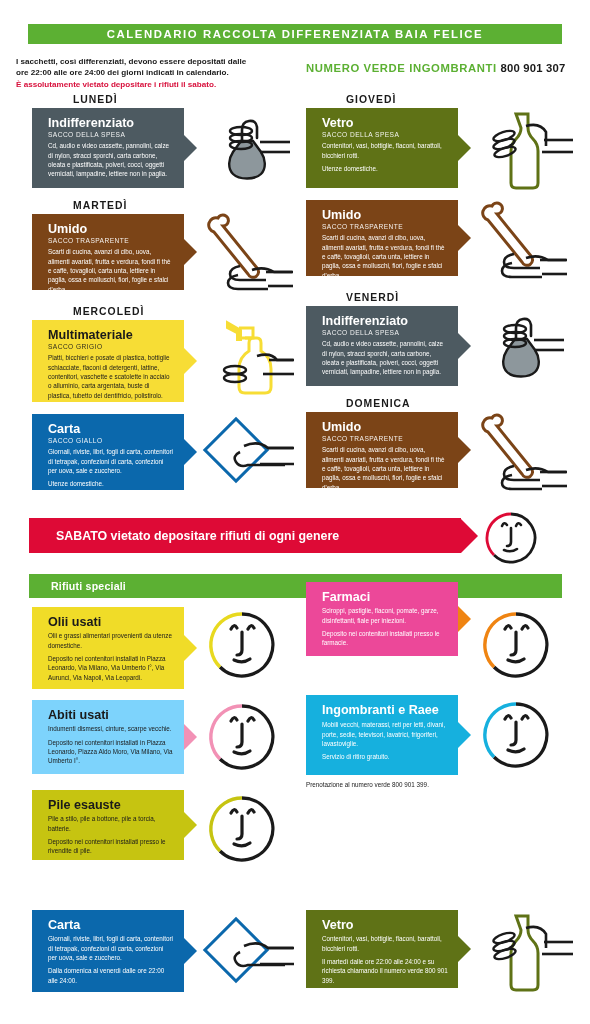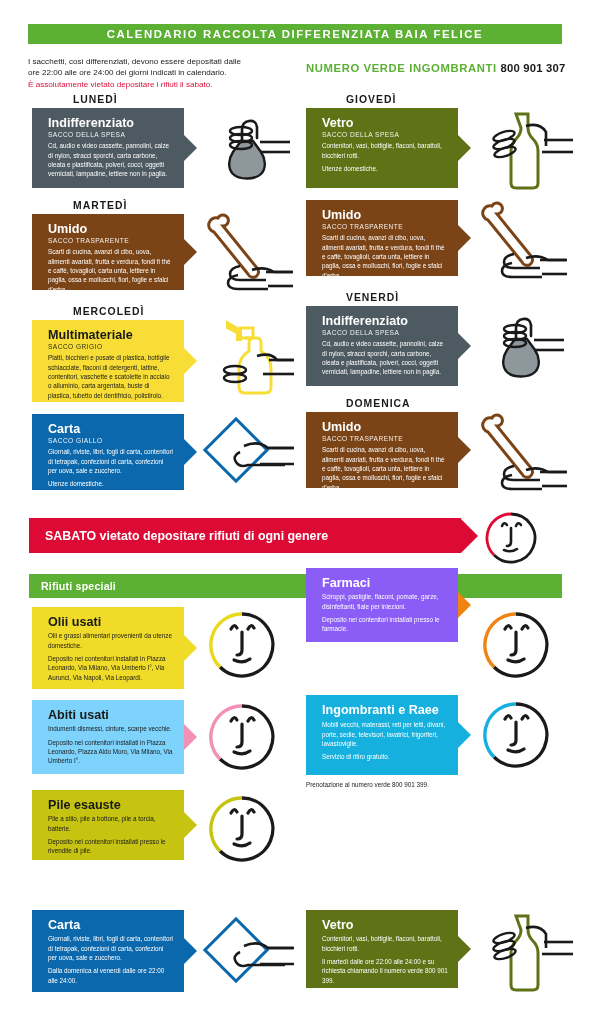--- a/index.html
+++ b/index.html
@@ -29,24 +29,24 @@
     font-size: 11.4px;
     font-weight: bold;
     letter-spacing: 1.55px;
     display: flex;
     align-items: center;
     justify-content: center;
     text-align: center;
   }
   .intro {
     position: absolute;
-    left: 28px; top: 56px;
+    left: 16px; top: 56px;
     width: 280px;
     font-size: 8.1px;
-    font-weight: normal;
+    font-weight: bold;
     line-height: 1.42;
     color: #1a1a1a;
   }
   .intro .warn { color: #d8103c; }
   .green-num {
     position: absolute;
     left: 306px; top: 62px;
     width: 262px;
     font-size: 11.3px;
     font-weight: bold;
@@ -104,40 +104,40 @@
     position: absolute;
     display: block;
   }
 
   
   .banner {
     position: absolute;
     color: #ffffff;
     display: flex;
     align-items: center;
-    padding-left: 16px;
+    padding-left: 27px;
     font-weight: bold;
   }
   .banner .notch {
     position: absolute;
     right: -17px; top: 50%;
     transform: translateY(-50%);
     width: 0; height: 0;
     border-top: 17px solid transparent;
     border-bottom: 17px solid transparent;
     border-left: 17px solid currentColor;
   }
   .sec-head {
     position: absolute;
     background: #5cb033;
     color: #fff;
     font-size: 10.6px;
     font-weight: bold;
     display: flex; align-items: center;
-    padding-left: 12px;
+    padding-left: 22px;
     letter-spacing: .2px;
   }
   .note {
     position: absolute;
     font-size: 6.3px;
     line-height: 1.5;
     color: #1a1a1a;
   }
 </style>
 </head>
@@ -333,21 +333,21 @@
     <svg width="74" height="76" viewBox="0 0 74 76">
       <path d="M37 6 a31 31 0 1 1 -22 53" fill="none" stroke="#1a1a1a" stroke-width="3.4"></path>
       <path d="M15 59 a31 31 0 0 1 22 -53" fill="none" stroke="#e8d91f" stroke-width="3.4"></path>
       <path d="M26 21 q3 -6 6 -1" fill="none" stroke="#1a1a1a" stroke-width="3.2" stroke-linecap="round"></path>
       <path d="M43 21 q3 -6 6 -1" fill="none" stroke="#1a1a1a" stroke-width="3.2" stroke-linecap="round"></path>
       <path d="M37 24 l0 18 q0 5 -5 5" fill="none" stroke="#1a1a1a" stroke-width="3.2" stroke-linecap="round"></path>
       <path d="M29 52 q9 4 16 -1" fill="none" stroke="#1a1a1a" stroke-width="3.2" stroke-linecap="round"></path>
     </svg>
   </div>
 
-  <div class="card" style="left:306px; top:568px; width:152px; height:74px; background:#8b5cf6;">
+  <div class="card" style="left:306px; top:582px; width:152px; height:74px; background:#ec4899;">
     <div class="notch" style="color:#ef8412;"></div>
     <div class="h">Farmaci</div>
     <div class="body" style="margin-top:2px;">Sciroppi, pastiglie, flaconi, pomate, garze, disinfettanti, fiale per iniezioni.</div>
     <div class="body">Deposito nei contenitori installati presso le farmacie.</div>
   </div>
   <div class="icon-box" style="left:479px; top:608px;">
     <svg width="74" height="76" viewBox="0 0 74 76">
       <path d="M37 6 a31 31 0 1 1 -22 53" fill="none" stroke="#1a1a1a" stroke-width="3.4"></path>
       <path d="M15 59 a31 31 0 0 1 22 -53" fill="none" stroke="#ef8412" stroke-width="3.4"></path>
       <path d="M26 21 q3 -6 6 -1" fill="none" stroke="#1a1a1a" stroke-width="3.2" stroke-linecap="round"></path>

